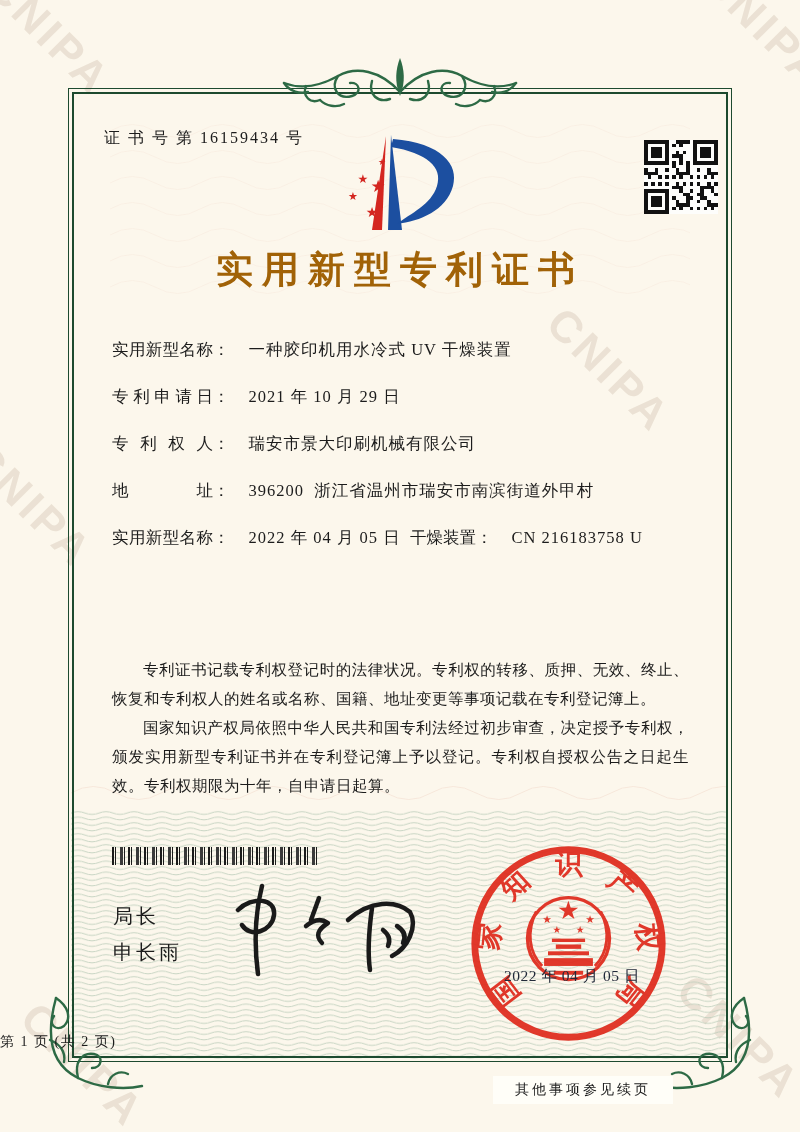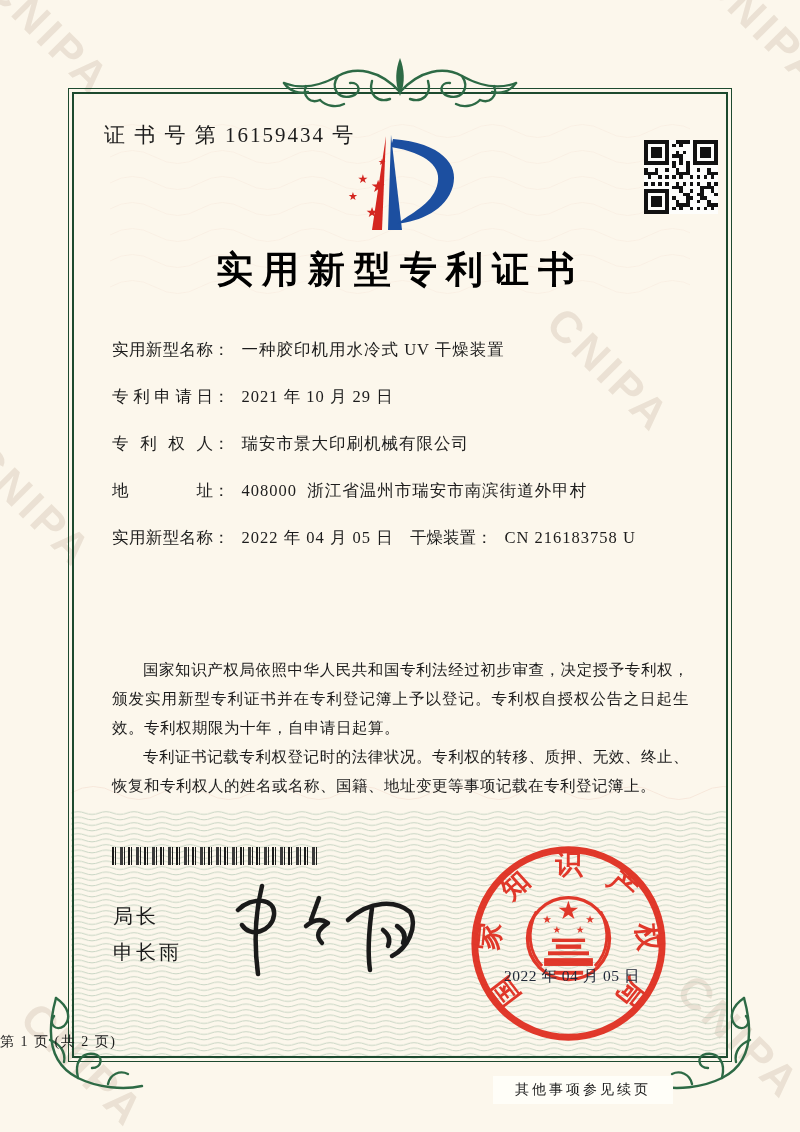--- a/index.html
+++ b/index.html
@@ -28,39 +28,39 @@
   }
   .orn-top { position:absolute; left:272px; top:50px; z-index:3; }
   .orn-bl  { position:absolute; left:36px;  top:992px; z-index:3; }
   .orn-br  { position:absolute; left:652px; top:992px; z-index:3; transform:scaleX(-1); }
   
   .waves-bottom { position:absolute; left:71px; top:810px; z-index:1; }
   .pink-band    { position:absolute; left:71px; top:780px; z-index:1; opacity:.5; }
   .pink-top     { position:absolute; left:110px; top:118px; z-index:0; opacity:.35; }
   
   .cert-no {
-    position:absolute; left:104px; top:121px; z-index:4;
-    font-size:21px; letter-spacing:2px;
+    position:absolute; left:104px; top:128px; z-index:4;
+    font-size:16px; letter-spacing:2px;
   }
   .logo { position:absolute; left:330px; top:130px; width:150px; height:108px; z-index:4; }
   .qr   { position:absolute; left:644px; top:140px; width:74px; height:74px; z-index:4; background:#fdfdfb; }
   .title {
     position:absolute; left:0; top:245px; width:800px; z-index:4;
     text-align:center; font-size:37px; font-weight:bold; letter-spacing:9px;
-    color:#000000;
+    color:#a16207;
   }
   
   .fields { position:absolute; left:112px; top:341px; width:590px; z-index:4; font-size:16.5px; }
   .frow { line-height:18px; margin-bottom:29px; position:relative; white-space:nowrap; }
   .flabel {
     display:inline-block; width:101px; text-align:justify; text-align-last:justify;
     vertical-align:top; letter-spacing:0;
   }
   .fcolon { display:inline-block; }
-  .fvalue { letter-spacing:1px; white-space:pre-wrap; margin-left:12px; }
+  .fvalue { letter-spacing:1px; white-space:pre-wrap; margin-left:19px; }
   .grant-pair { position:absolute; left:298px; top:0; }
   
   .paras {
     position:absolute; left:112px; top:655px; width:577px; z-index:4;
     font-size:15.5px; line-height:29px; text-align:justify;
   }
   .paras p { text-indent:2em; letter-spacing:0.5px; }
   
   .barcode {
     position:absolute; left:112px; top:847px; width:206px; height:18px; z-index:4;
@@ -283,33 +283,33 @@
   <div class="frow">
     <span class="flabel">实用新型名称</span><span class="fcolon">：</span><span class="fvalue">一种胶印机用水冷式 UV 干燥装置</span>
   </div>
   <div class="frow">
     <span class="flabel">专利申请日</span><span class="fcolon">：</span><span class="fvalue">2021 年 10 月 29 日</span>
   </div>
   <div class="frow">
     <span class="flabel">专利权人</span><span class="fcolon">：</span><span class="fvalue">瑞安市景大印刷机械有限公司</span>
   </div>
   <div class="frow">
-    <span class="flabel">地址</span><span class="fcolon">：</span><span class="fvalue">408000  浙江省温州市瑞安市南滨街道外甲村</span>
+    <span class="flabel">地址</span><span class="fcolon">：</span><span class="fvalue">396200  浙江省温州市瑞安市南滨街道外甲村</span>
   </div>
   <div class="frow">
     <span class="flabel">实用新型名称</span><span class="fcolon">：</span><span class="fvalue">2022 年 04 月 05 日</span>
     <span class="grant-pair">
       <span>干燥装置</span><span>：</span><span class="fvalue">CN 216183758 U</span>
     </span>
   </div>
 </div>
 
 <div class="paras">
+  <p>专利证书记载专利权登记时的法律状况。专利权的转移、质押、无效、终止、恢复和专利权人的姓名或名称、国籍、地址变更等事项记载在专利登记簿上。</p>
   <p>国家知识产权局依照中华人民共和国专利法经过初步审查，决定授予专利权，颁发实用新型专利证书并在专利登记簿上予以登记。专利权自授权公告之日起生效。专利权期限为十年，自申请日起算。</p>
-  <p>专利证书记载专利权登记时的法律状况。专利权的转移、质押、无效、终止、恢复和专利权人的姓名或名称、国籍、地址变更等事项记载在专利登记簿上。</p>
 </div>
 
 <div class="barcode"></div>
 
 <div class="signer-title">局长</div>
 <div class="signer-name">申长雨</div>
 
 <svg class="signature" width="205" height="112" viewBox="0 0 205 112">
   <g stroke="#1a1a1a" fill="none" stroke-width="4.5" stroke-linecap="round" stroke-linejoin="round">
     <path d="M40,12 C33,40 32,70 36,100"></path>

